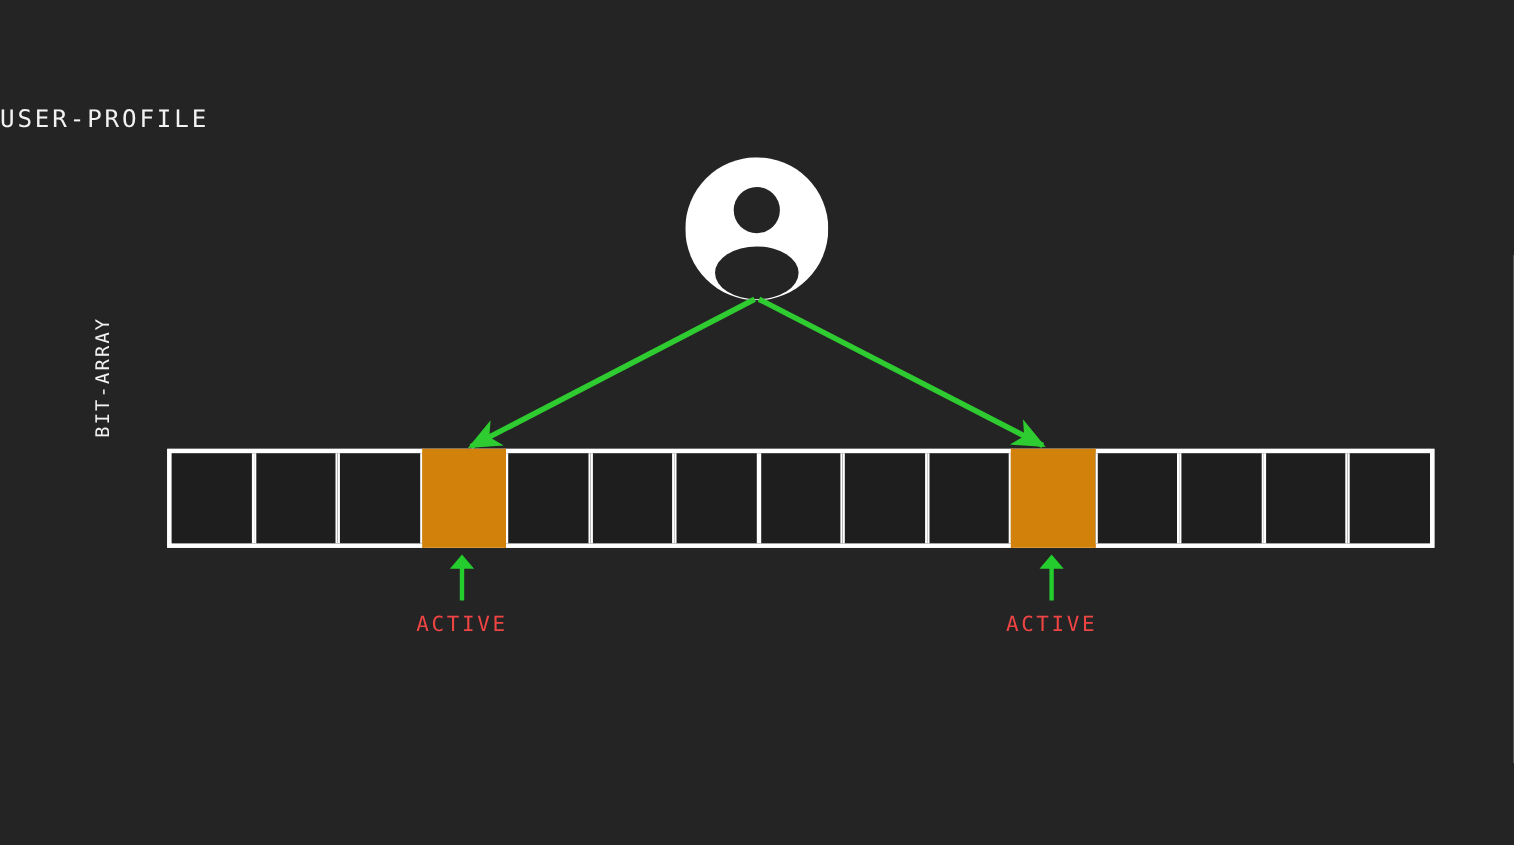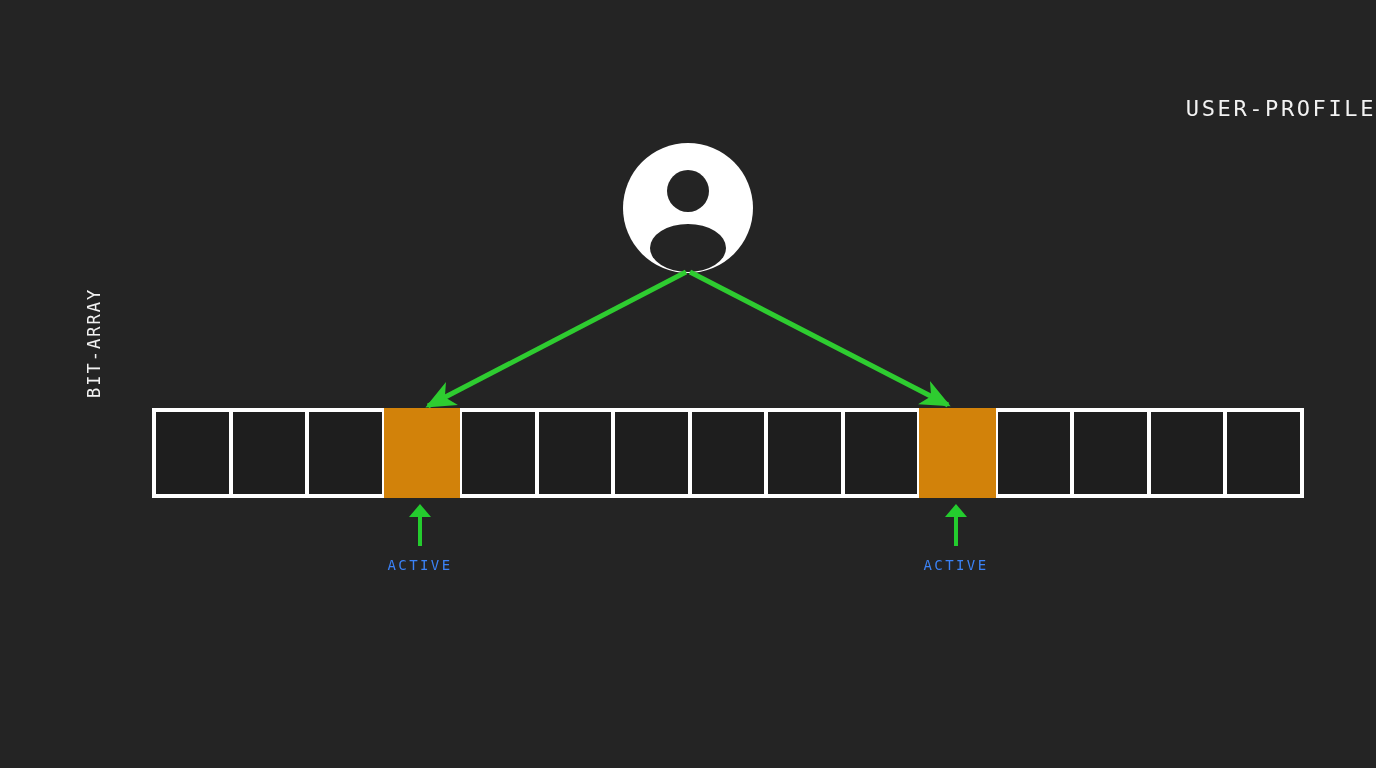--- a/index.html
+++ b/index.html
@@ -19,21 +19,21 @@
     height: 768px;
     background: #242424;
   }
 
   
   #title {
     position: absolute;
     left: 0;
     top: 96px;
     width: 1376px;
-    text-align: right;
+    text-align: left;
     color: #f2f2f2;
     font-size: 22px;
     letter-spacing: 2.6px;
     font-weight: 400;
     white-space: pre;
   }
 
   
   #avatar {
     position: absolute;
@@ -109,22 +109,22 @@
     text-align: center;
     top: 503px;
   }
   .marker .uparrow {
     display: block;
     height: 44px;
   }
   .marker .uparrow svg { display: block; margin: 0 auto; }
   .marker .mlabel {
     display: block;
-    color: #3b82f6;
-    font-size: 14px;
+    color: #ef4444;
+    font-size: 19px;
     letter-spacing: 2.4px;
     margin-top: 10px;
     white-space: pre;
   }
 </style>
 </head>
 <body>
 
 <div id="stage">
 

